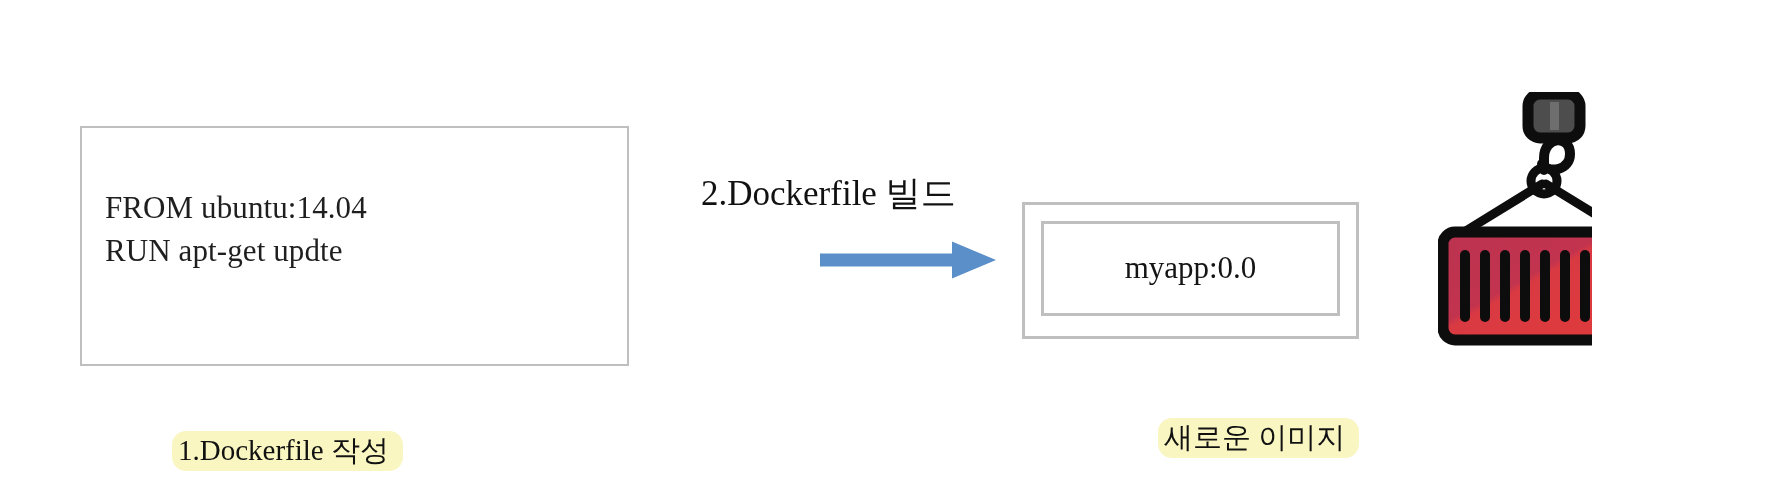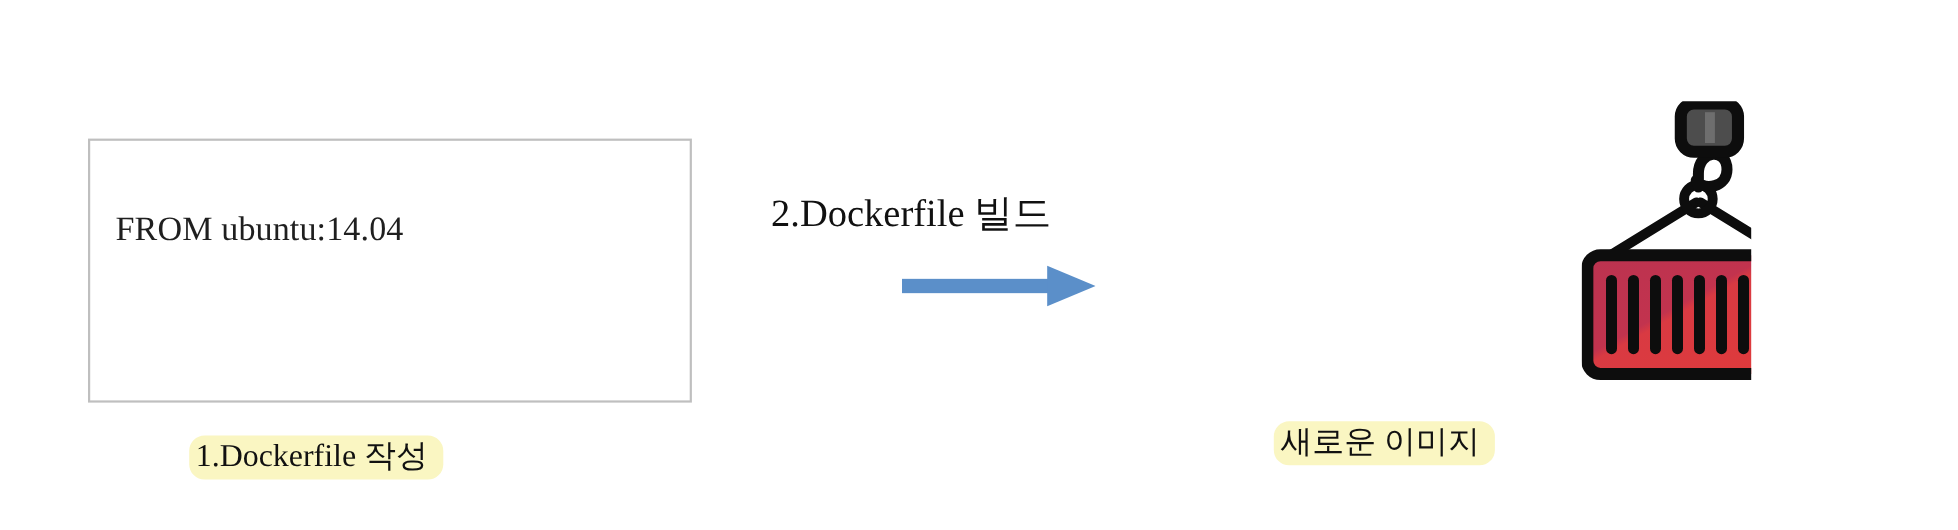--- a/index.html
+++ b/index.html
@@ -46,20 +46,21 @@
     letter-spacing: 0.1px;
   }
 
   
   .caption {
     position: absolute;
     font-family: "Liberation Serif", "DejaVu Serif", serif;
     font-size: 29px;
     color: #111111;
     white-space: nowrap;
+    margin-top: 36px;
   }
   .caption .hl {
     background: #faf6c2;
     border-radius: 14px;
     padding: 3px 14px 5px 6px;
     box-decoration-break: clone;
     -webkit-box-decoration-break: clone;
   }
   #caption-dockerfile {
     left: 172px;
@@ -133,36 +134,42 @@
   }
 </style>
 </head>
 <body>
 
 <div id="canvas">
 
   <div class="dockerfile-box">
     <div class="code-lines">
       <div class="code-line">FROM ubuntu:14.04</div>
+      <div class="code-line">RUN apt-get updte</div>
     </div>
   </div>
 
   <div class="caption" id="caption-dockerfile">
     <span class="hl">1.Dockerfile 작성</span>
   </div>
 
   <div id="step2-label">2.Dockerfile 빌드</div>
 
   <svg id="build-arrow" viewBox="0 0 176 44">
     <g fill="#5b8fc9">
       <rect x="0" y="15.5" width="138" height="13"></rect>
       <polygon points="132,3.5 176,22 132,40.5"></polygon>
     </g>
   </svg>
 
+  <div class="image-box-outer">
+    <div class="image-box-inner">
+      <span class="image-tag-label">myapp:0.0</span>
+    </div>
+  </div>
 
   <div class="caption" id="caption-new-image">
     <span class="hl">새로운 이미지</span>
   </div>
 
   <svg id="container-icon" viewBox="0 0 216 256">
 
     <defs>
       <linearGradient id="cont-grad" x1="0" y1="0" x2="1" y2="1">
         <stop offset="0%" stop-color="#bb3350"></stop>

